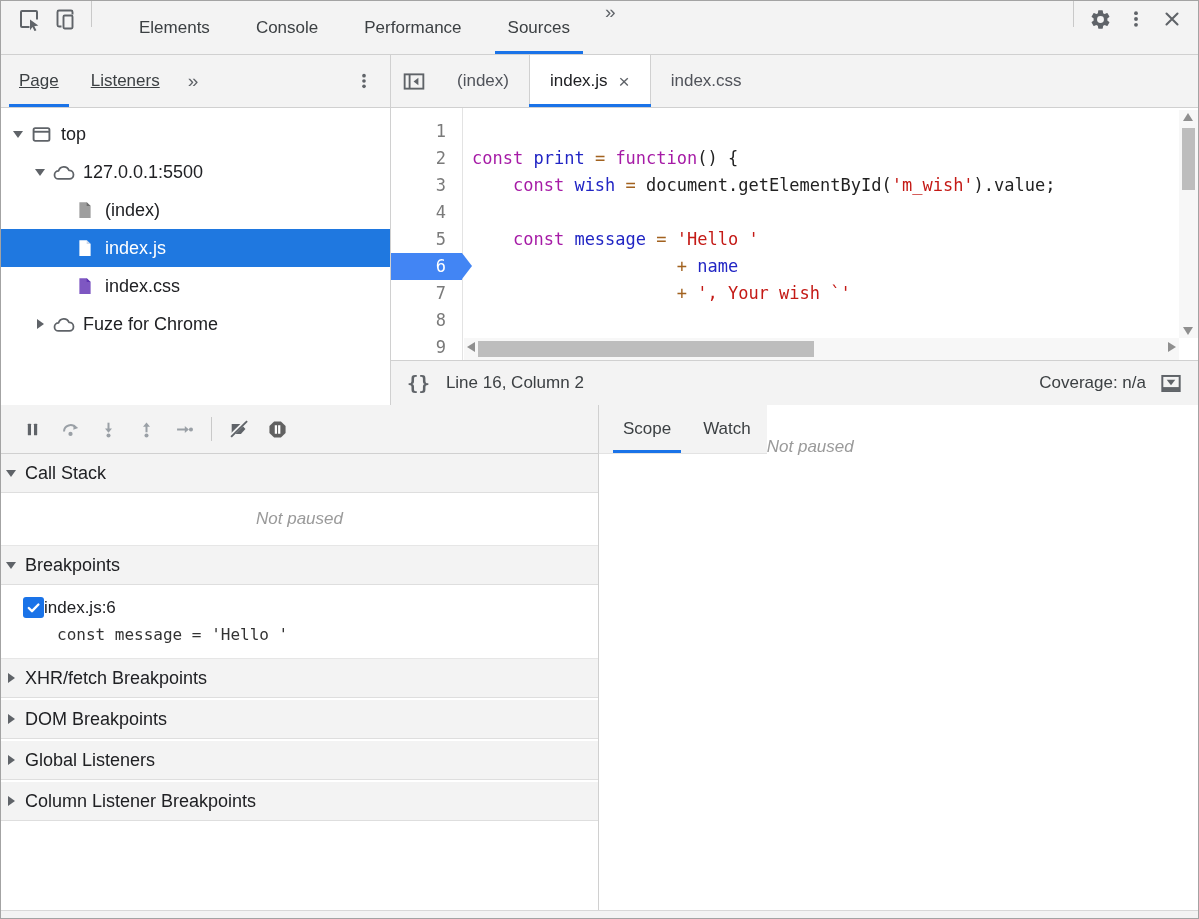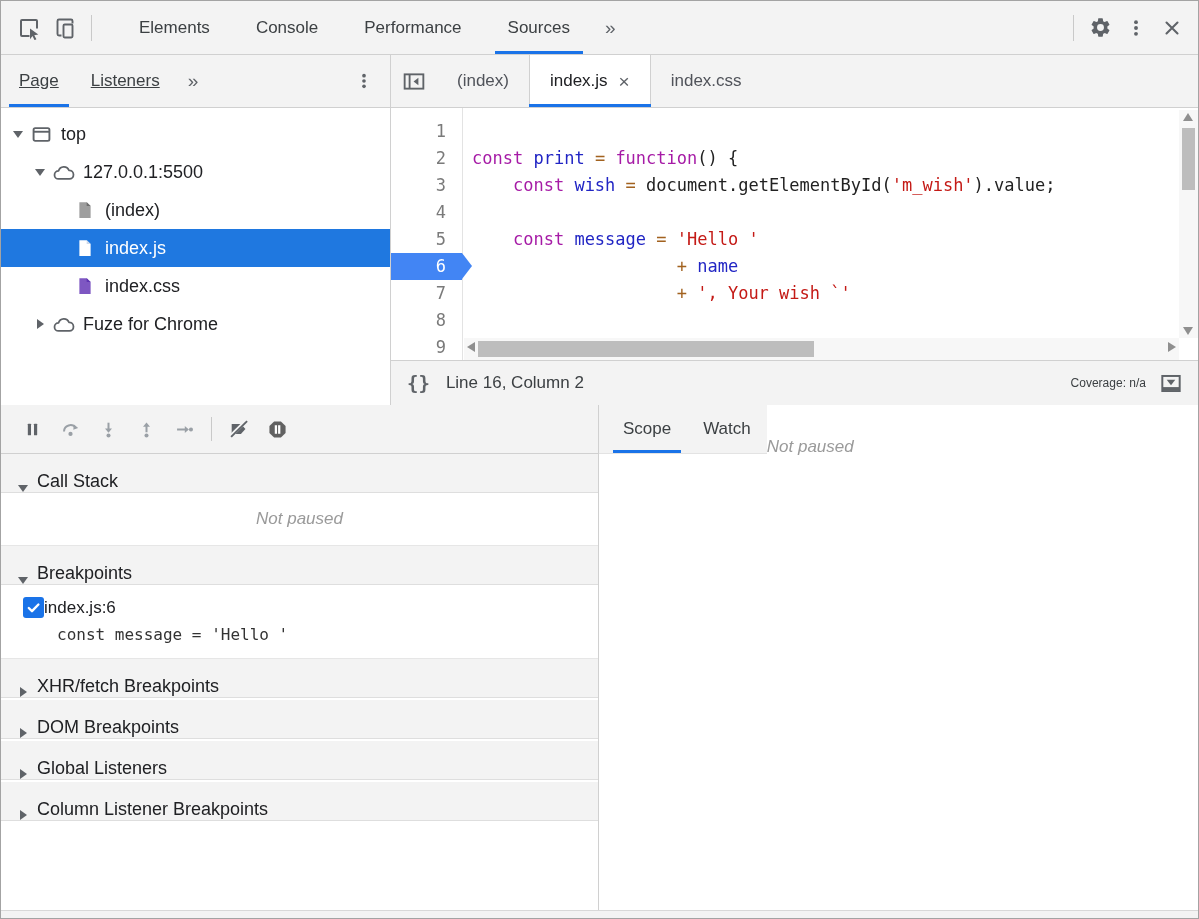--- a/index.html
+++ b/index.html
@@ -3,21 +3,21 @@
 <meta charset="utf-8">
 <style>
   html,body{margin:0;padding:0;background:#fff;}
   .devtools{
     position:relative;width:1199px;height:919px;box-sizing:border-box;
     border:1px solid #a3a3a3;background:#fff;overflow:hidden;
     font-family:"Liberation Sans",sans-serif;color:#3c4043;
     display:flex;flex-direction:column;
   }
   
-  .main-toolbar{height:53px;flex:0 0 53px;background:#f3f3f3;border-bottom:1px solid #d0d0d0;display:flex;align-items:center;}
+  .main-toolbar{height:53px;flex:0 0 53px;background:#f3f3f3;border-bottom:1px solid #d0d0d0;display:flex;}
   .tool-icon{width:36px;height:36px;display:flex;align-items:center;justify-content:center;cursor:default;}
   .vdiv{width:1px;height:26px;background:#c9c9c9;margin:0 8px;}
   .main-tabs{display:flex;height:100%;margin-left:16px;}
   .main-tab{padding:0 23px;display:flex;align-items:center;font-size:17px;color:#3c4043;position:relative;}
   .main-tab.active::after{content:'';position:absolute;left:10px;right:10px;bottom:0;height:3px;background:var(--accent-blue);}
   .chevron{font-size:19px;color:#5f6368;padding:0 12px;}
   .flex-sp{flex:1;}
   
   .strip-row{height:52px;flex:0 0 52px;display:flex;background:#f3f3f3;border-bottom:1px solid #d0d0d0;}
   .sidebar-strip{width:390px;flex:0 0 390px;box-sizing:border-box;border-right:1px solid #d0d0d0;display:flex;align-items:center;padding-left:2px;}
@@ -55,28 +55,28 @@
   .vthumb{position:absolute;top:18px;left:3px;right:3px;height:62px;background:#bdbdbd;}
   .hscroll{position:absolute;left:73px;right:19px;bottom:0;height:22px;background:#f7f7f7;display:flex;align-items:center;}
   .hthumb{position:absolute;left:14px;top:3px;bottom:3px;width:47%;background:#bdbdbd;}
   .sc-up{position:absolute;top:3px;left:4px;width:0;height:0;border-left:5.5px solid transparent;border-right:5.5px solid transparent;border-bottom:8px solid #8f8f8f;}
   .sc-down{position:absolute;bottom:3px;left:4px;width:0;height:0;border-left:5.5px solid transparent;border-right:5.5px solid transparent;border-top:8px solid #8f8f8f;}
   .sc-left{position:absolute;left:3px;top:4px;width:0;height:0;border-top:5.5px solid transparent;border-bottom:5.5px solid transparent;border-right:8px solid #8f8f8f;}
   .sc-right{position:absolute;right:3px;top:4px;width:0;height:0;border-top:5.5px solid transparent;border-bottom:5.5px solid transparent;border-left:8px solid #8f8f8f;}
   .status-bar{height:45px;flex:0 0 45px;border-top:1px solid #d0d0d0;background:#f3f3f3;display:flex;align-items:center;padding:0 16px;box-sizing:border-box;}
   .fmt-icon{font-family:"DejaVu Sans Mono",monospace;font-weight:bold;font-size:19px;color:#5f6368;margin-right:16px;}
   .status-text{font-size:17px;color:#3c4043;}
-  .coverage-text{font-size:12px;color:#3c4043;margin-right:14px;}
+  .coverage-text{font-size:17px;color:#3c4043;margin-right:14px;}
   
   .lower{flex:1;display:flex;min-height:0;}
   .debug-pane{width:598px;flex:0 0 598px;box-sizing:border-box;border-right:1px solid #d0d0d0;display:flex;flex-direction:column;background:#fff;}
   .debug-toolbar{height:48px;flex:0 0 48px;background:#f3f3f3;border-bottom:1px solid #d0d0d0;display:flex;align-items:center;padding-left:12px;}
   .dbg-btn{width:38px;height:36px;display:flex;align-items:center;justify-content:center;}
   .dbg-div{width:1px;height:24px;background:#c9c9c9;margin:0 8px;}
-  .section-header{height:38px;background:#f3f3f3;border-bottom:1px solid #dedede;display:flex;align-items:flex-end;padding-left:12px;font-size:18px;color:#202124;}
+  .section-header{height:38px;background:#f3f3f3;border-bottom:1px solid #dedede;display:flex;align-items:center;padding-left:0;font-size:18px;color:#202124;}
   .section-header.gap{margin-bottom:2px;}
   .sec-arrow{width:20px;display:flex;justify-content:center;align-items:center;flex:0 0 20px;margin-right:4px;}
   .section-msg{height:52px;display:flex;align-items:center;justify-content:center;font-style:italic;color:#9a9a9a;font-size:17px;border-bottom:1px solid #e6e6e6;background:#fff;}
   .bp-entry{padding:12px 0 14px 22px;border-bottom:1px solid #e6e6e6;background:#fff;}
   .bp-row1{display:flex;align-items:center;}
   .bp-check{width:21px;height:21px;border-radius:3px;background:var(--accent-blue);display:flex;align-items:center;justify-content:center;flex:0 0 21px;}
   .bp-loc{margin-left:0;font-size:17px;color:#202124;}
   .bp-code{margin:7px 0 0 34px;font-family:"DejaVu Sans Mono",monospace;font-size:16px;color:#333;white-space:pre;}
   .scope-pane{flex:1;display:flex;flex-direction:row;background:#fff;min-width:0;}
   .scope-tabs{height:48px;flex:0 0 48px;background:#f3f3f3;border-bottom:1px solid #e3e3e3;display:flex;padding-left:8px;}

